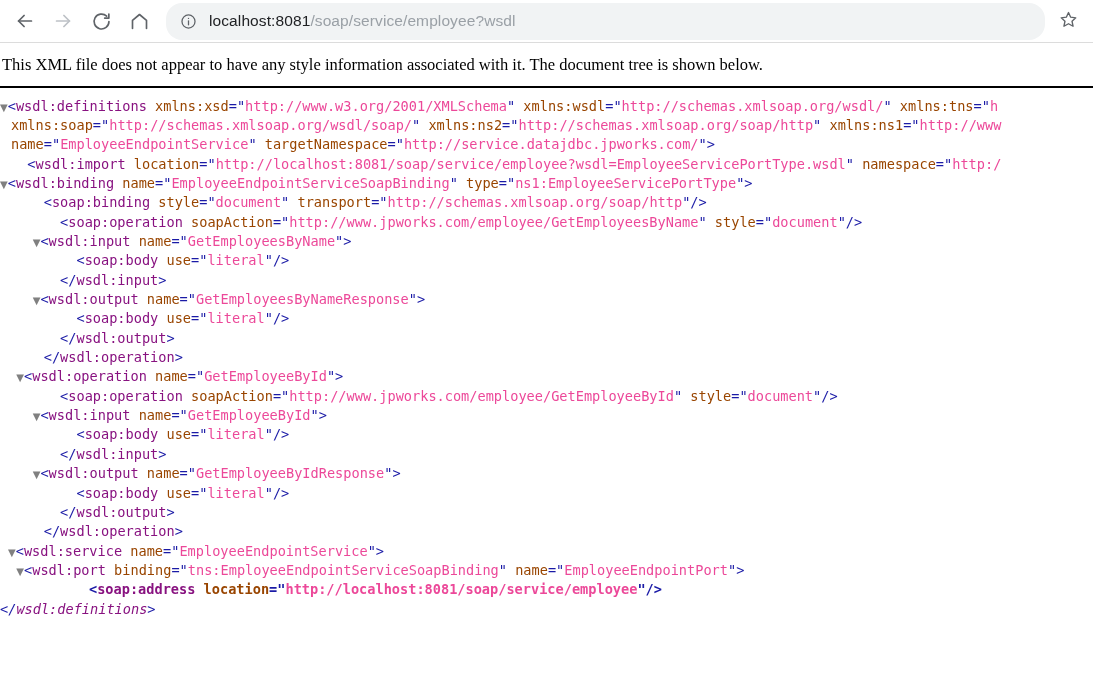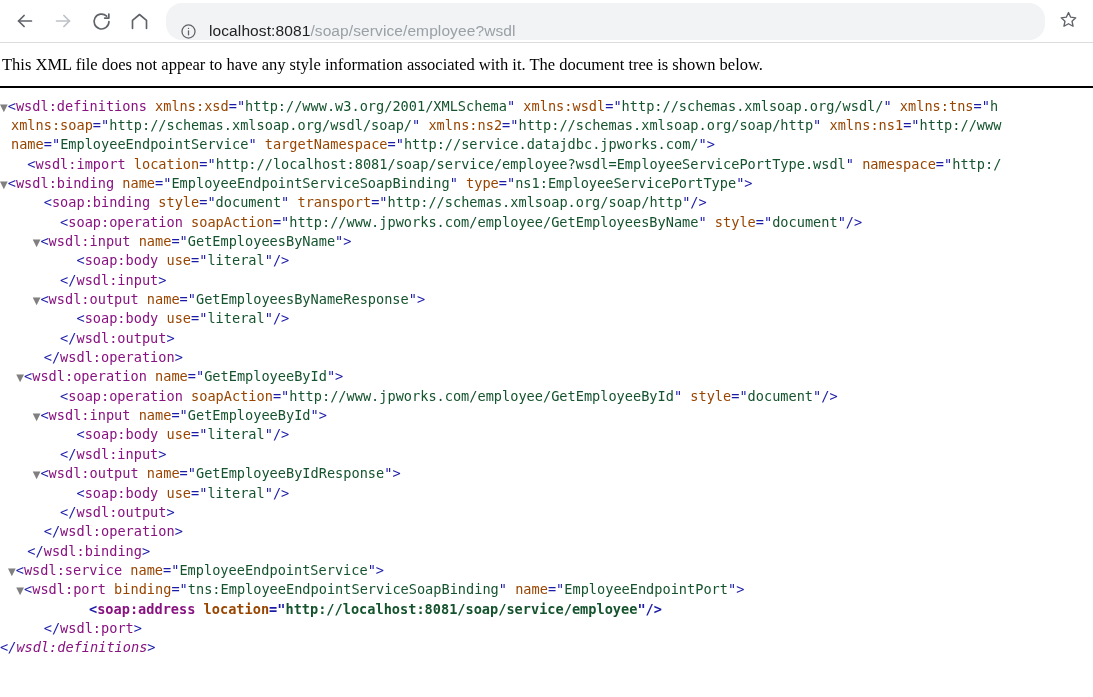--- a/index.html
+++ b/index.html
@@ -30,21 +30,21 @@
   .nav-btn svg { display: block; }
 
   #omnibox {
     flex: 1 1 auto;
     height: 37px;
     margin-left: 8px;
     margin-right: 6px;
     background: #f1f3f4;
     border-radius: 16px;
     display: flex;
-    align-items: flex-end;
+    align-items: center;
     padding: 0 14px;
     min-width: 0;
     cursor: text;
   }
   #info-icon { flex: 0 0 auto; margin-right: 12px; display: flex; }
   #url-text {
     font-family: "Liberation Sans", sans-serif;
     font-size: 15.5px;
     color: #9aa0a6;
     white-space: nowrap;
@@ -90,21 +90,21 @@
   
   .tri {
     color: #808080;
     font-family: "DejaVu Sans", sans-serif;
     font-size: 10px;
     cursor: pointer;
   }
   .punc  { color: #1a1aa6; }   
   .tag   { color: #881280; }   
   .attr  { color: #994500; margin-top: 44px; }   
-  .val   { color: #14532d; }   
+  .val   { color: #ec4899; }   
 </style>
 </head>
 <body>
 
 <div id="browser-toolbar">
 
   <div class="nav-btn">
     <span>
       <svg width="22" height="22" viewBox="0 0 24 24" fill="none" stroke="#5f6368" stroke-width="1.9" stroke-linecap="round" stroke-linejoin="round">
         <line x1="19" y1="12" x2="5" y2="12"></line>
@@ -178,19 +178,17 @@
     <div class="xline" style="padding-left: 43.72px;"><span class="punc">&lt;/</span><span class="tag">wsdl:operation</span><span class="punc">&gt;</span></div>
     <div class="xline" style="padding-left: 16.36px;"><span class="tri">▼</span><span class="punc">&lt;</span><span class="tag">wsdl:operation</span> <span class="attr">name</span><span class="punc">="</span><span class="val">GetEmployeeById</span><span class="punc">"&gt;</span></div>
     <div class="xline" style="padding-left: 60.08px;"><span class="punc">&lt;</span><span class="tag">soap:operation</span> <span class="attr">soapAction</span><span class="punc">="</span><span class="val">http://www.jpworks.com/employee/GetEmployeeById</span><span class="punc">"</span> <span class="attr">style</span><span class="punc">="</span><span class="val">document</span><span class="punc">"/&gt;</span></div>
     <div class="xline" style="padding-left: 32.72px;"><span class="tri">▼</span><span class="punc">&lt;</span><span class="tag">wsdl:input</span> <span class="attr">name</span><span class="punc">="</span><span class="val">GetEmployeeById</span><span class="punc">"&gt;</span></div>
     <div class="xline" style="padding-left: 76.44px;"><span class="punc">&lt;</span><span class="tag">soap:body</span> <span class="attr">use</span><span class="punc">="</span><span class="val">literal</span><span class="punc">"/&gt;</span></div>
     <div class="xline" style="padding-left: 60.08px;"><span class="punc">&lt;/</span><span class="tag">wsdl:input</span><span class="punc">&gt;</span></div>
     <div class="xline" style="padding-left: 32.72px;"><span class="tri">▼</span><span class="punc">&lt;</span><span class="tag">wsdl:output</span> <span class="attr">name</span><span class="punc">="</span><span class="val">GetEmployeeByIdResponse</span><span class="punc">"&gt;</span></div>
     <div class="xline" style="padding-left: 76.44px;"><span class="punc">&lt;</span><span class="tag">soap:body</span> <span class="attr">use</span><span class="punc">="</span><span class="val">literal</span><span class="punc">"/&gt;</span></div>
     <div class="xline" style="padding-left: 60.08px;"><span class="punc">&lt;/</span><span class="tag">wsdl:output</span><span class="punc">&gt;</span></div>
     <div class="xline" style="padding-left: 43.72px;"><span class="punc">&lt;/</span><span class="tag">wsdl:operation</span><span class="punc">&gt;</span></div>
-    <div class="xline" style="padding-left: 27.36px;"><span class="punc">&lt;/</span><span class="tag">wsdl:binding</span><span class="punc">&gt;</span></div>
     <div class="xline" style="padding-left: 8px;"><span class="tri">▼</span><span class="punc">&lt;</span><span class="tag">wsdl:service</span> <span class="attr">name</span><span class="punc">="</span><span class="val">EmployeeEndpointService</span><span class="punc">"&gt;</span></div>
     <div class="xline" style="padding-left: 16.36px;"><span class="tri">▼</span><span class="punc">&lt;</span><span class="tag">wsdl:port</span> <span class="attr">binding</span><span class="punc">="</span><span class="val">tns:EmployeeEndpointServiceSoapBinding</span><span class="punc">"</span> <span class="attr">name</span><span class="punc">="</span><span class="val">EmployeeEndpointPort</span><span class="punc">"&gt;</span></div>
     <div class="xline" style="padding-left: 89px; font-weight: bold;"><span class="punc">&lt;</span><span class="tag">soap:address</span> <span class="attr">location</span><span class="punc">="</span><span class="val">http://localhost:8081/soap/service/employee</span><span class="punc">"/&gt;</span></div>
-    <div class="xline" style="padding-left: 43.72px;"><span class="punc">&lt;/</span><span class="tag">wsdl:port</span><span class="punc">&gt;</span></div>
     <div class="xline" style=" font-style: italic;"><span class="punc">&lt;/</span><span class="tag">wsdl:definitions</span><span class="punc">&gt;</span></div>
   </div>
 
 </body></html>

